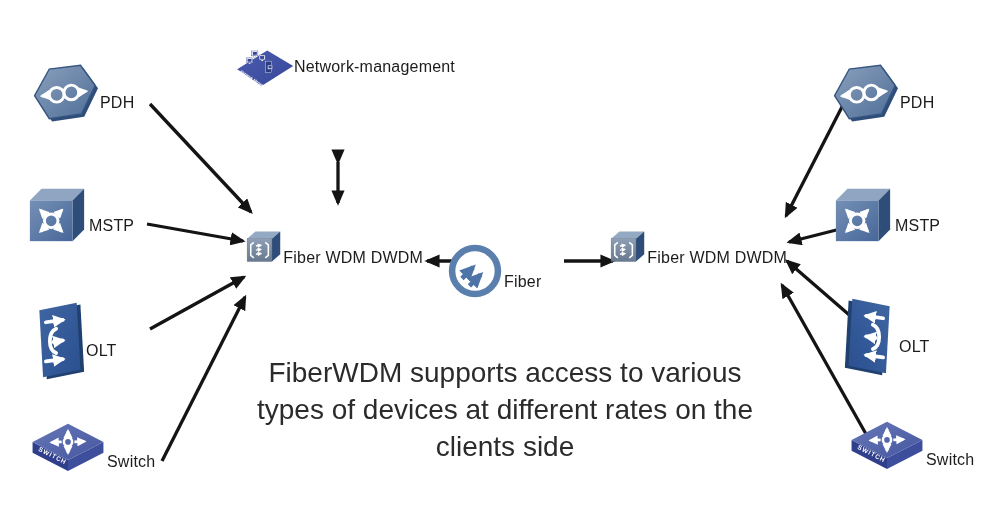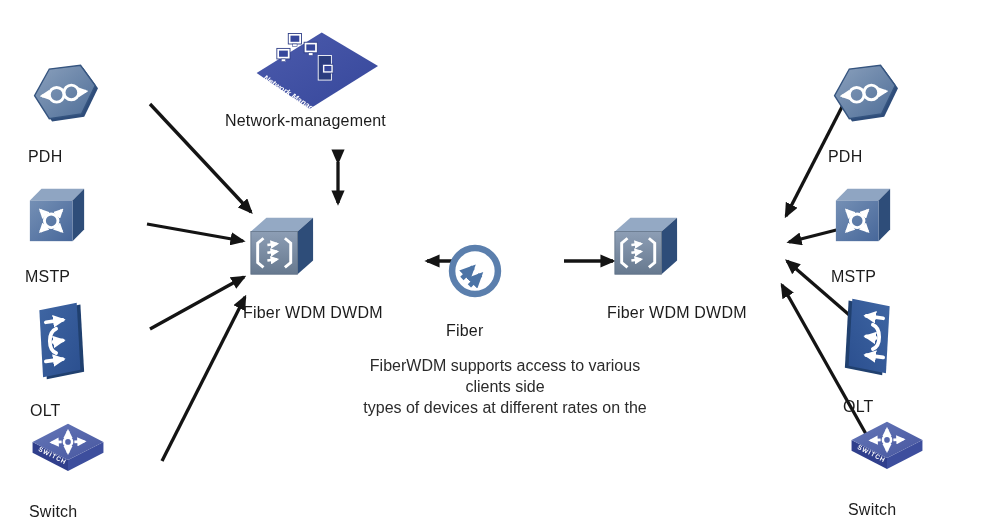--- a/index.html
+++ b/index.html
@@ -2,29 +2,29 @@
 <html><head>
 <meta charset="utf-8">
 <style>
   html,body{margin:0;padding:0;background:#ffffff;}
   #canvas{
     position:relative;width:1000px;height:521px;background:#ffffff;
     font-family:"Liberation Sans", sans-serif;overflow:hidden;
   }
   #arrow-layer{position:absolute;left:0;top:0;width:1000px;height:521px;z-index:1;}
   .node{
-    position:absolute;display:flex;flex-direction:column;align-items:flex-start;
+    position:absolute;display:flex;flex-direction:row;align-items:center;
     z-index:2;
   }
   .node .label{
     margin-top:22px;font-size:16px;color:#1c1c1c;letter-spacing:0.2px;white-space:nowrap;
   }
   #caption{
     position:absolute;left:245px;top:355px;width:520px;text-align:center;
-    font-size:16px;line-height:1.32;color:#2b2b2b;z-index:2;
+    font-size:28px;line-height:1.32;color:#2b2b2b;z-index:2;
   }
   svg{display:block;}
 </style>
 </head>
 <body>
 
 <svg width="0" height="0" style="position:absolute" aria-hidden="true">
   <defs>
     <marker id="aw" markerWidth="3.4" markerHeight="3.4" refX="2.6" refY="1.7" orient="auto">
       <path d="M0,0 L3.4,1.7 L0,3.4 Z" fill="#ffffff"></path>
@@ -243,17 +243,17 @@
 
   <div class="node" style="left:848px;top:419px;width:150px">
     <svg width="78" height="60">
         <use href="#sym-switch"></use>
       </svg>
     <div class="label">Switch</div>
   </div>
 
   <div id="caption">
     <div>FiberWDM supports access to various</div>
+    <div>types of devices at different rates on the</div>
     <div>clients side</div>
-    <div>types of devices at different rates on the</div>
   </div>
 
 </div>
 
 </body></html>

